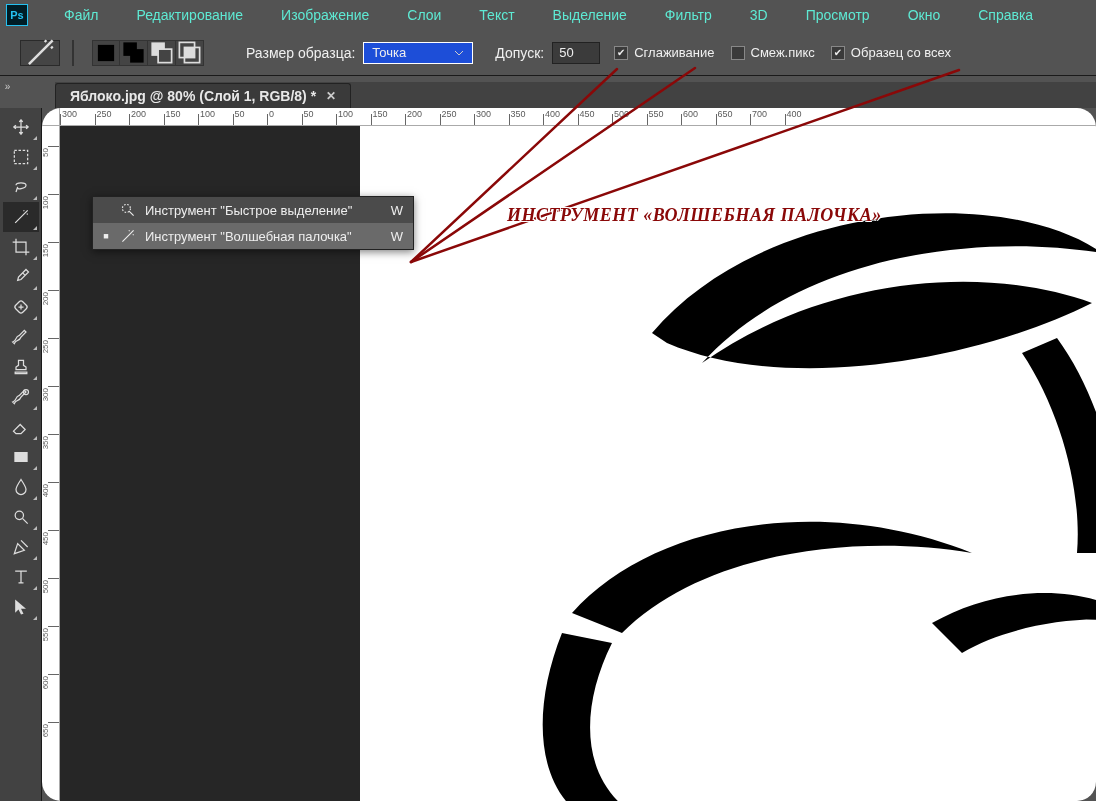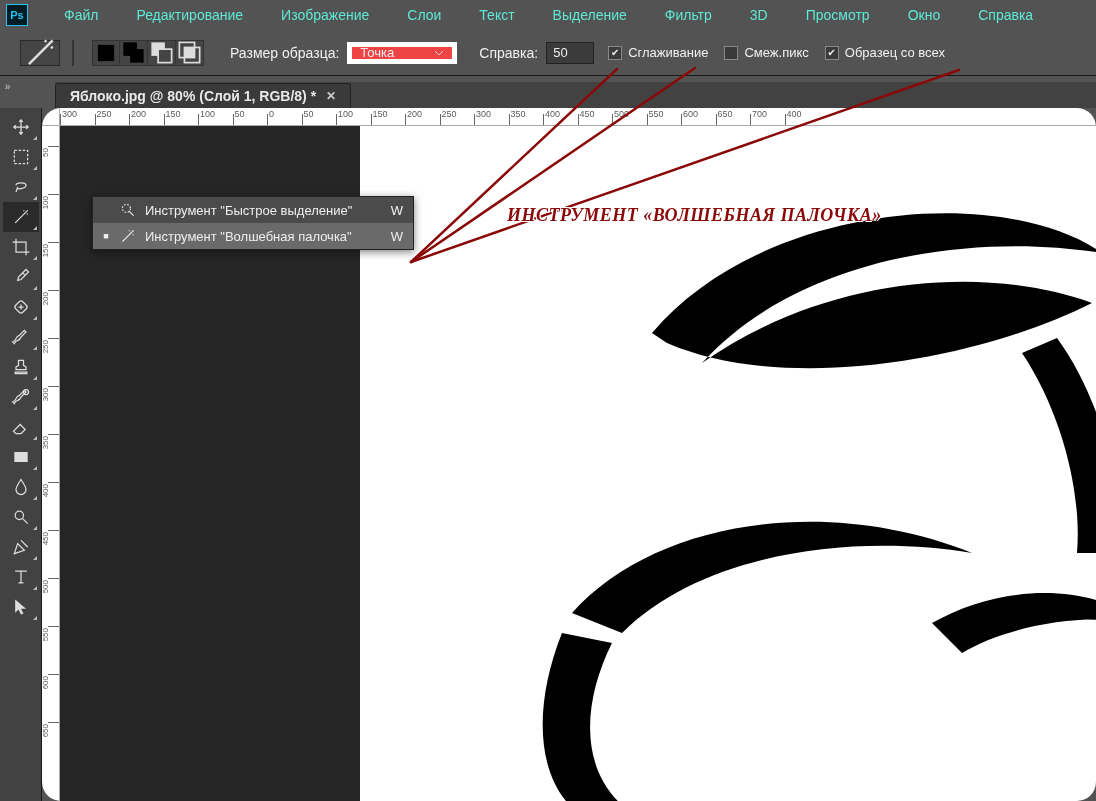--- a/index.html
+++ b/index.html
@@ -24,21 +24,21 @@
   .menubar{display:flex;align-items:center;height:30px;background:var(--bg-dark);padding:0 6px;gap:18px;}
   .ps-logo{width:22px;height:22px;background:#001d26;border:1px solid #25c1f0;display:flex;align-items:center;justify-content:center;font-size:11px;font-weight:700;color:#25c1f0;margin-right:8px;}
   .menu-item{padding:4px 10px;cursor:pointer;font-size:14px;color:#5eead4;}
   
   .optionsbar{display:flex;align-items:center;height:46px;background:var(--bg-dark);padding:0 6px 0 20px;gap:8px;border-bottom:1px solid var(--border);}
   .tool-thumb{width:40px;height:26px;display:flex;align-items:center;justify-content:center;border:1px solid #2a2a2a;background:#454545;}
   .opt-group{display:flex;align-items:center;gap:0;margin-left:6px;}
   .opt-btn{width:28px;height:26px;display:flex;align-items:center;justify-content:center;border:1px solid #333;background:#444;color:#eee;}
   .opt-btn + .opt-btn{border-left:none;}
   .opt-label{color:var(--text);font-size:14px;}
-  .opt-select{height:22px;background:#ef4444;border:5px solid #ffffff;color:#eee;display:flex;align-items:center;justify-content:space-between;padding:0 8px;min-width:110px;font-size:13px;}
+  .opt-select{height:22px;background:#1d4ed8;border:1px solid #ffffff;color:#eee;display:flex;align-items:center;justify-content:space-between;padding:0 8px;min-width:110px;font-size:13px;}
   .opt-select svg{width:10px;height:10px;fill:#ddd;}
   .opt-input{height:22px;width:48px;background:#3b3b3b;border:1px solid #222;color:#eee;padding:0 6px;font-size:13px;}
   .chk{display:flex;align-items:center;gap:6px;}
   .chk-box{width:14px;height:14px;border:1px solid #888;background:#3a3a3a;display:flex;align-items:center;justify-content:center;}
   .chk-box.checked::after{content:"✔";font-size:10px;color:#eee;line-height:1;}
   
   .left-strip{position:absolute;left:0;top:76px;width:15px;height:20px;display:flex;align-items:center;justify-content:center;color:#ccc;font-size:10px;}
   
   .doc-tabbar{background:var(--bg-darker);height:26px;display:flex;align-items:flex-end;margin-left:55px;margin-top:6px;}
   .doc-tab{background:#3a3a3a;color:#e8e8e8;padding:4px 14px;display:flex;align-items:center;gap:10px;font-size:14px;font-weight:600;border:1px solid #222;border-bottom:none;border-top-left-radius:3px;border-top-right-radius:3px;}
@@ -122,28 +122,28 @@
         </svg>
       </div>
     <div class="opt-btn">
         <svg viewBox="0 0 16 16">
           <rect x="2" y="2" width="9" height="9" fill="none" stroke="#ddd"></rect>
           <rect x="5" y="5" width="9" height="9" fill="none" stroke="#ddd"></rect>
           <rect x="5" y="5" width="6" height="6" fill="#ddd"></rect>
         </svg>
       </div>
   </div>
-  <span class="opt-label" style="margin-left:18px;text-align:right;">Размер образца:</span>
+  <span class="opt-label" style="margin-left:34px;text-align:right;">Размер образца:</span>
   <div class="opt-select">
     <span>Точка</span>
     <svg viewBox="0 0 10 10">
         <path d="M1 3 L5 7 L9 3" stroke="#ccc" fill="none"></path>
       </svg>
   </div>
-  <span class="opt-label" style="margin-left:14px;">Справка:</span>
+  <span class="opt-label" style="margin-left:14px;">Допуск:</span>
   <input class="opt-input" value="50" style="">
   <label class="chk" style="margin-left:6px;">
     <span class="chk-box checked"></span>
     <span>Сглаживание</span>
   </label>
   <label class="chk" style="margin-left:8px;justify-content:center;">
     <span class="chk-box"></span>
     <span>Смеж.пикс</span>
   </label>
   <label class="chk" style="margin-left:8px;">

